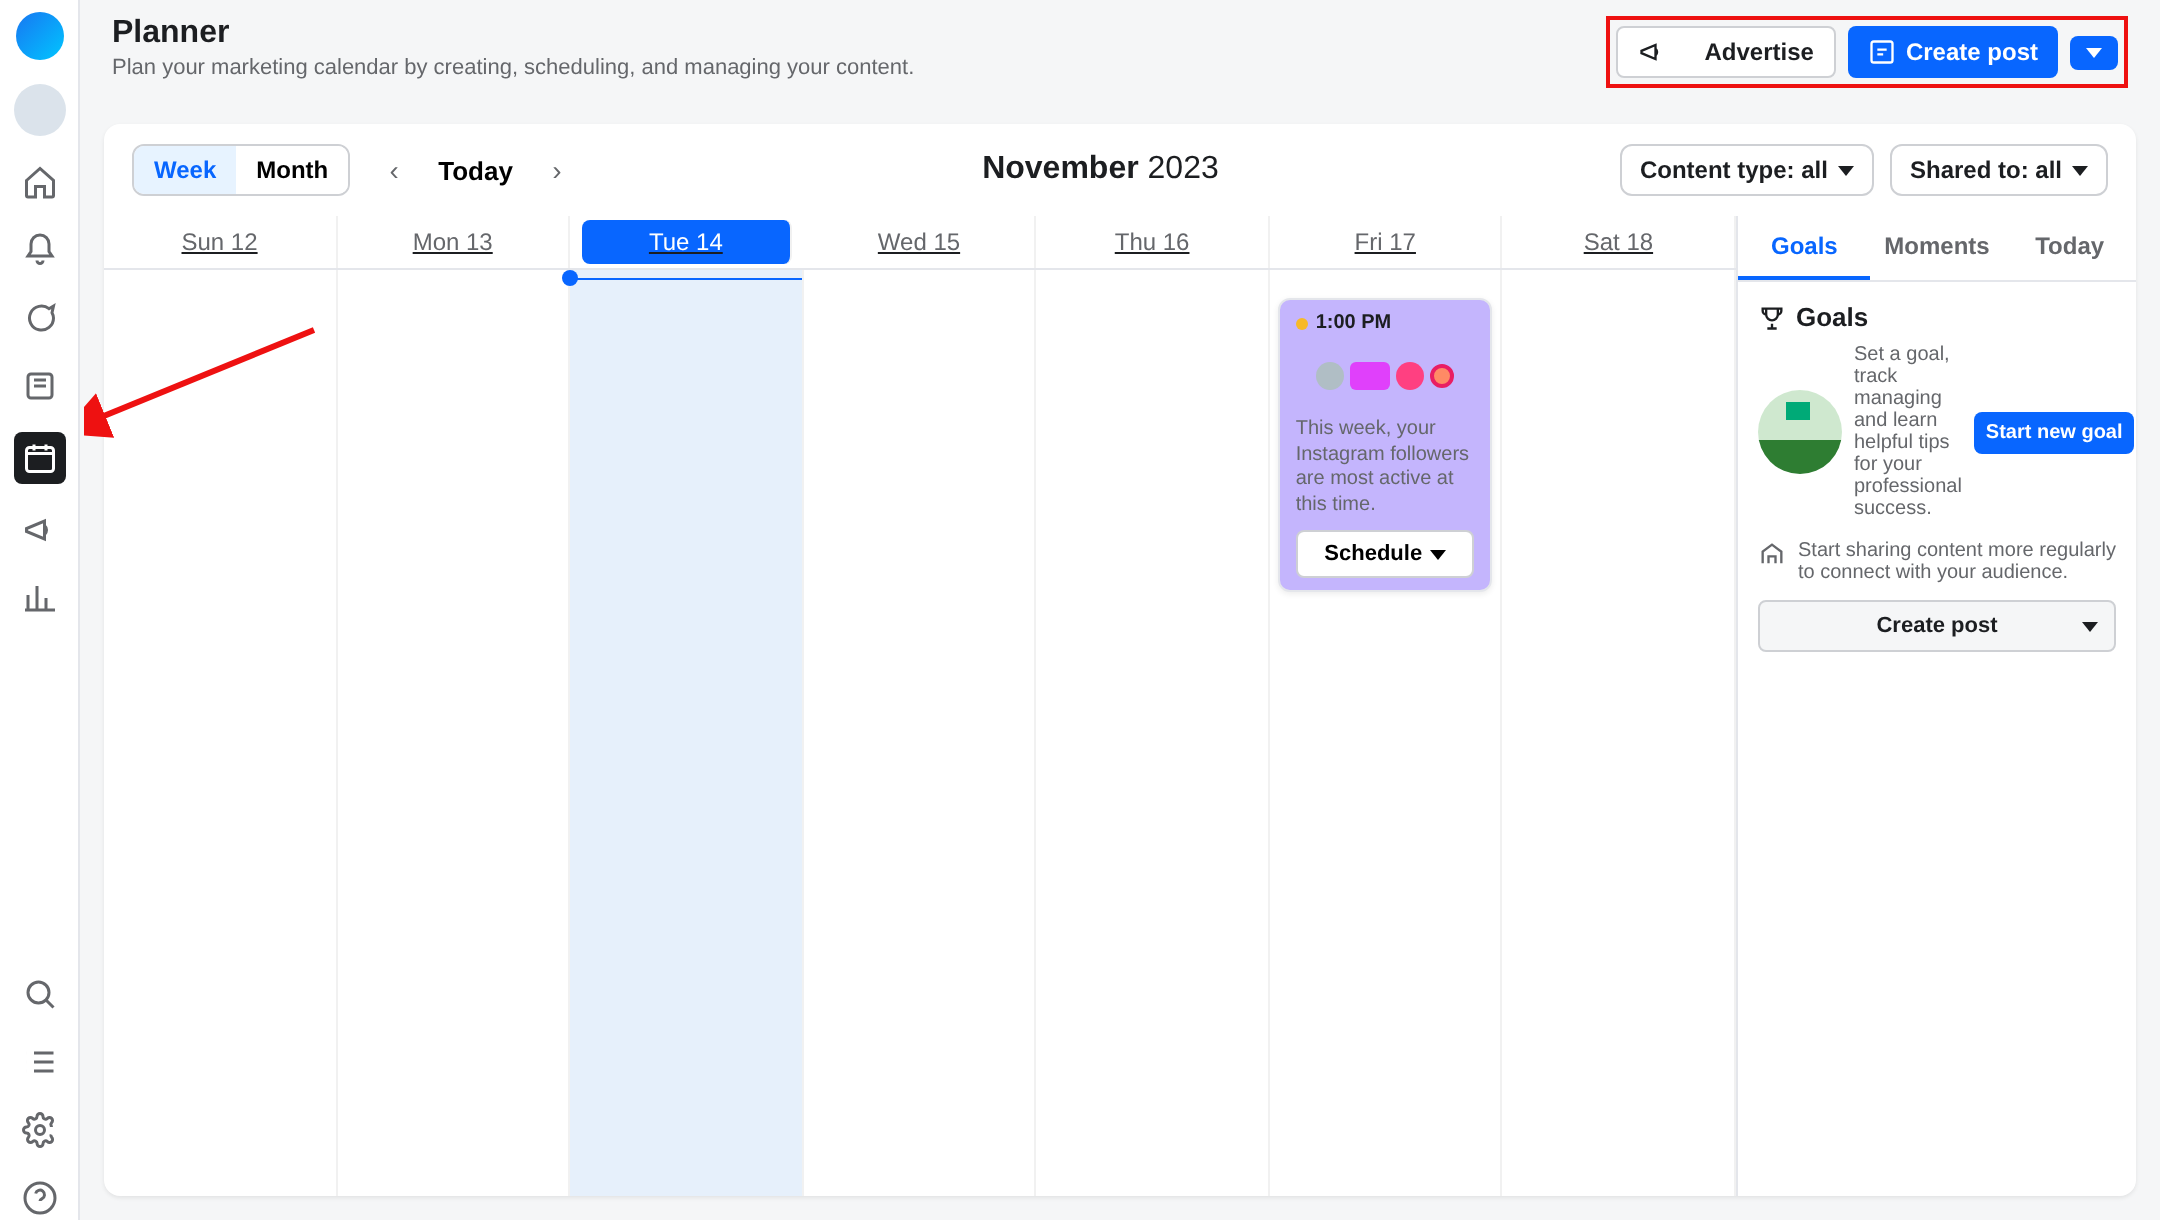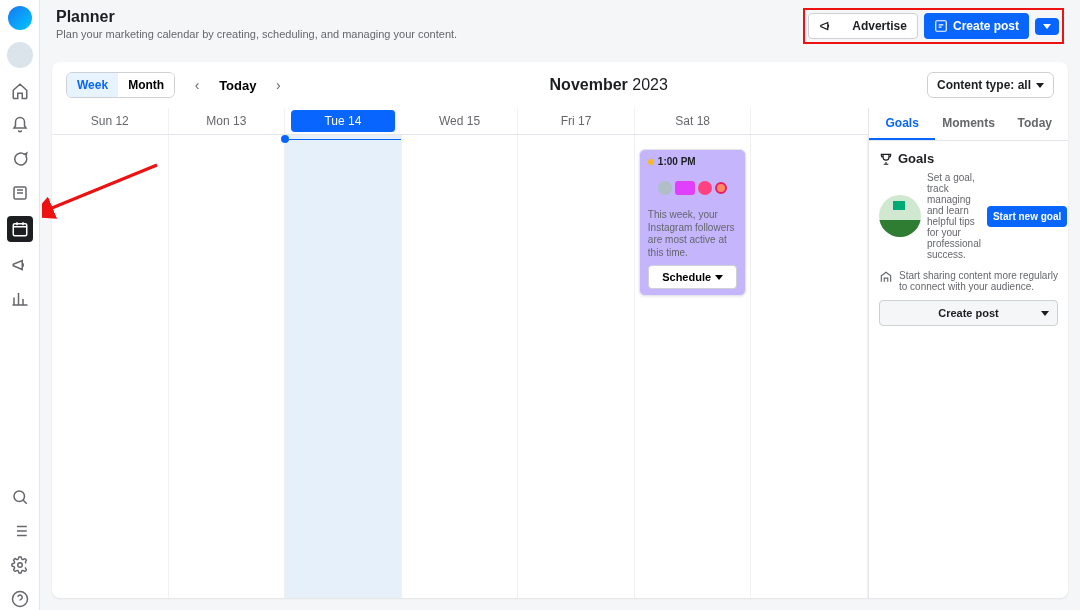--- a/index.html
+++ b/index.html
@@ -76,21 +76,21 @@
   .today-btn { border:none; background:transparent; font-weight:600; font-size:13px; cursor:pointer; }
   .cal-title { font-size:16px; }
   .cal-title b { font-weight:700; }
   .pill {
     background:#fff; border:1px solid #ced0d4; border-radius:6px; padding:5px 9px; font-size:12px;
     font-weight:600; color:#1c1e21; display:flex; align-items:center; gap:5px; cursor:pointer;
   }
   .cal-right { display:flex; gap:8px; }
 
   .cal-body { display:flex; flex:1; overflow:hidden; }
-  .cal-grid { flex:1; display:flex; flex-direction:column; }
+  .cal-grid { flex:1; display:flex; flex-direction:column;text-decoration:underline; }
   .day-header {
     display:grid; grid-template-columns:repeat(7,1fr);
     border-bottom:1px solid #e4e6eb; text-align:center; font-size:12px; color:#65676b;
   }
   .day-header .dh { padding:6px 0; border-right:1px solid #f1f1f1; }
   .day-header .dh.active { background:#0866ff; color:#fff; border-radius:4px; margin:2px 6px; padding:4px 0; }
   .grid {
     flex:1; display:grid; grid-template-columns:repeat(7,1fr); position:relative;
   }
   .col { border-right:1px solid #f1f1f1; position:relative; }
@@ -255,30 +255,35 @@
         </div>
         <div class="cal-title">
           <b>November</b>
           <span>2023</span>
         </div>
         <div class="cal-right">
           <button class="pill">
               <span>Content type: all</span>
               <span class="caret-down"></span>
             </button>
+          <button class="pill">
+              <span>Shared to: all</span>
+              <span class="caret-down"></span>
+            </button>
         </div>
       </div>
 
       <div class="cal-body">
         <div class="cal-grid">
           <div class="day-header">
             <div class="dh">Sun 12</div>
             <div class="dh">Mon 13</div>
             <div class="dh active">Tue 14</div>
             <div class="dh">Wed 15</div>
+            <div class="dh">Thu 16</div>
             <div class="dh">Fri 17</div>
             <div class="dh">Sat 18</div>
           </div>
           <div class="grid">
             <div class="col"></div>
             <div class="col"></div>
             <div class="col highlight"></div>
             <div class="col"></div>
             <div class="col"></div>
             <div class="col">

